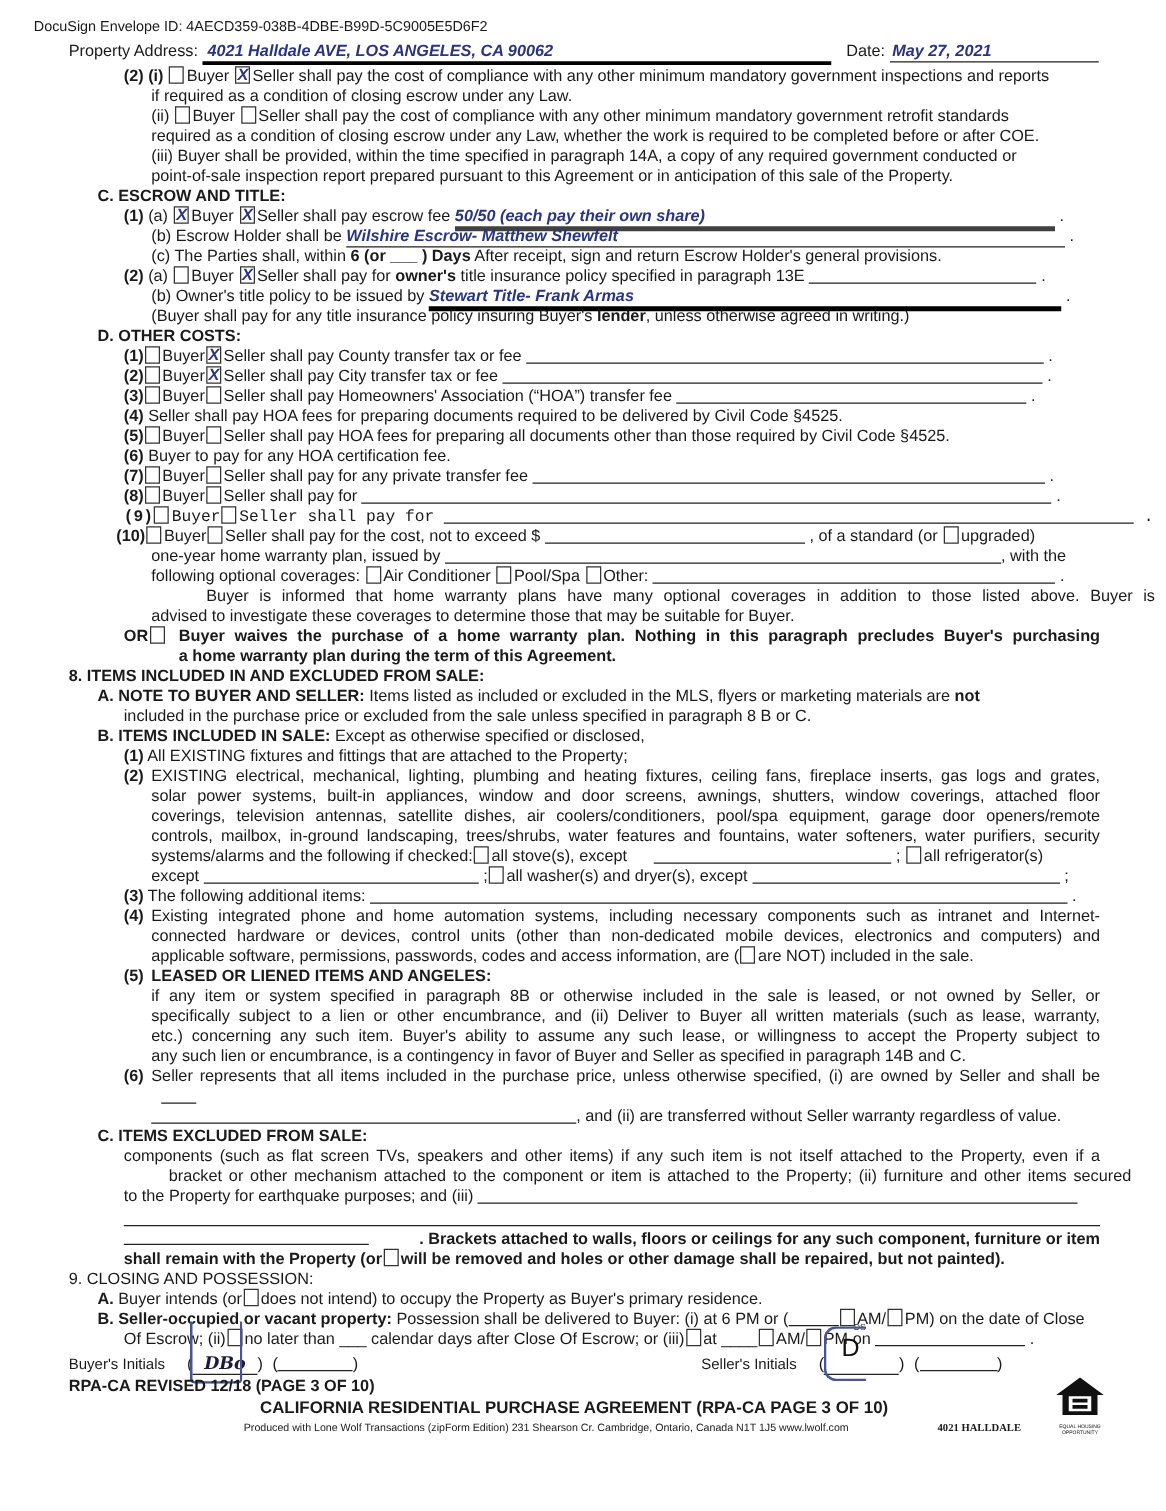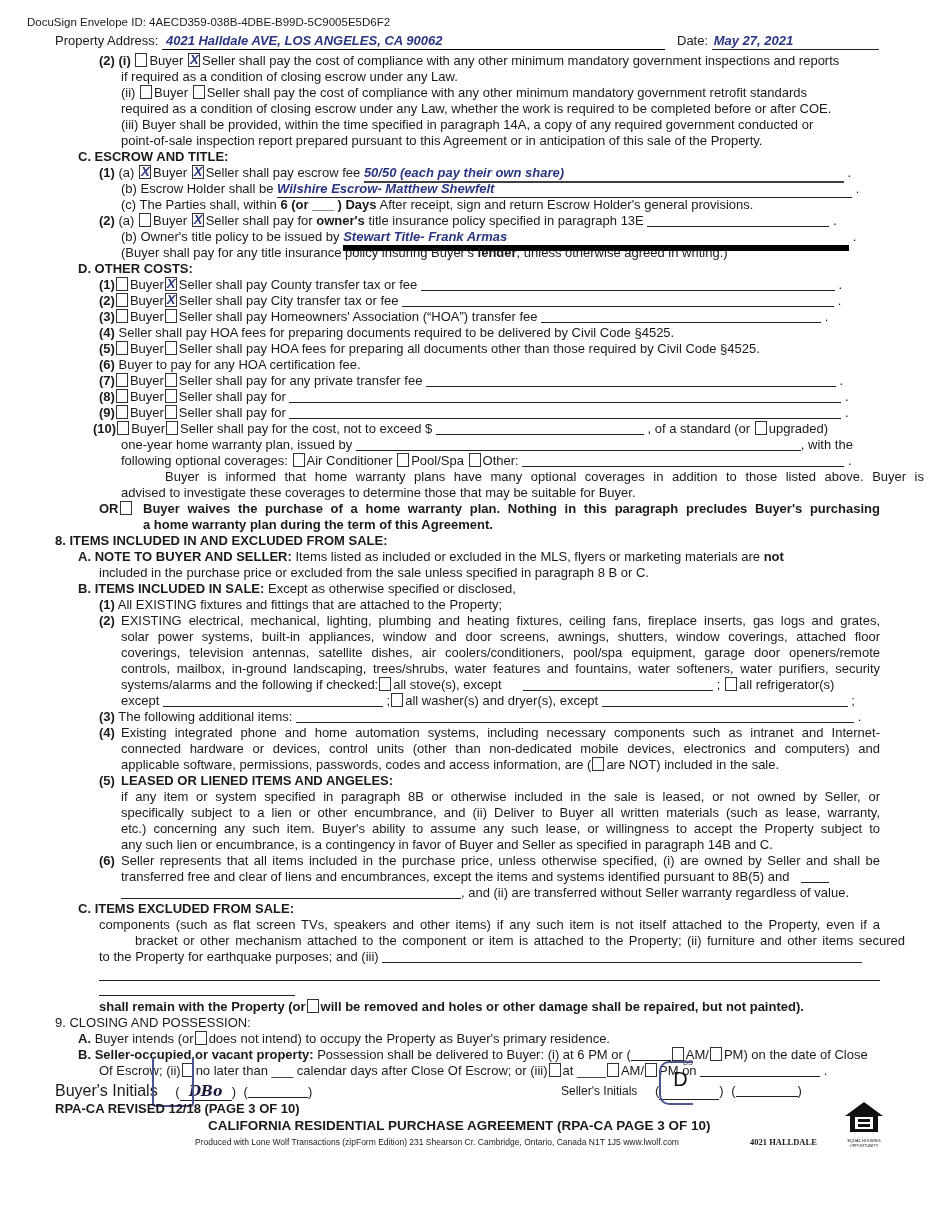--- a/index.html
+++ b/index.html
@@ -19,21 +19,21 @@
   .hud-logo { position: absolute; left: 843px; top: 1100px; width: 42px; height: 44px; }
   .sig-box { position: absolute; border: 2px solid #4a5590; border-radius: 4px; }
 </style>
 </head>
 <body>
 
 <div class="abs envelope" style="left:27px; top:14px;text-align:center;">DocuSign Envelope ID: 4AECD359-038B-4DBE-B99D-5C9005E5D6F2</div>
 
 <div class="abs" style="left:55px; top:33px;">
   <span>Property Address:</span>
-  <span style="display:inline-block; width:503px; border-bottom:1px solid #000000; padding-left:4px;"><span class="fill">4021   Halldale AVE, LOS ANGELES, CA  90062</span></span>
+  <span style="display:inline-block; width:503px; border-bottom:3px solid #000000; padding-left:4px;"><span class="fill">4021   Halldale AVE, LOS ANGELES, CA  90062</span></span>
 </div>
 <div class="abs" style="left:677px; top:33px;">
   <span>Date:</span>
   <span style="display:inline-block; width:167px; border-bottom:1px solid #222; padding-left:2px;"><span class="fill">May 27, 2021</span></span>
 </div>
 
 <div class="row" style="left:99px; top:53px;">
   <span class="b">(2) (i)</span>
   <span class="cb"></span><span>Buyer</span>
   <span class="cb checked"></span><span>Seller shall pay the cost of compliance with any other minimum mandatory government inspections and reports</span>
@@ -47,21 +47,21 @@
 <div class="row" style="left:121px; top:101px;">required as a condition of closing escrow under any Law, whether the work is required to be completed before or after COE.</div>
 <div class="row" style="left:121px; top:117px;">(iii) Buyer shall be provided, within the time specified in paragraph 14A, a copy of any required government conducted or</div>
 <div class="row" style="left:121px; top:133px;">point-of-sale inspection report prepared pursuant to this Agreement or in anticipation of this sale of the Property.</div>
 
 <div class="row b" style="left:78px; top:149px;">C.  ESCROW AND TITLE:</div>
 <div class="row" style="left:99px; top:165px;">
   <span class="b">(1)</span>
   <span>(a)</span>
   <span class="cb checked"></span><span>Buyer</span>
   <span class="cb checked"></span><span>Seller shall pay escrow fee</span>
-  <span style="display:inline-block; width:480px; border-bottom:2px solid #404040;"><span class="fill">50/50  (each pay their own share)</span></span> .
+  <span style="display:inline-block; width:480px; border-bottom:4px solid #404040;"><span class="fill">50/50  (each pay their own share)</span></span> .
 </div>
 <div class="row" style="left:121px; top:181px;">
   <span>(b) Escrow Holder shall be</span>
   <span style="display:inline-block; width:575px; border-bottom:1px solid #222;"><span class="fill">Wilshire Escrow- Matthew Shewfelt</span></span> .
 </div>
 <div class="row" style="left:121px; top:197px;">
   <span>(c) The Parties shall, within</span>
   <span class="b">6 (or ___ ) Days</span>
   <span>After receipt, sign and return Escrow Holder's general provisions.</span>
 </div>
@@ -69,21 +69,21 @@
   <span class="b">(2)</span>
   <span>(a)</span>
   <span class="cb"></span><span>Buyer</span>
   <span class="cb checked"></span><span>Seller shall pay for</span>
   <span class="b">owner's</span>
   <span>title insurance policy specified in paragraph 13E</span>
   <span class="line" style="width:182px;"></span> .
 </div>
 <div class="row" style="left:121px; top:229px;">
   <span>(b) Owner's title policy to be issued by</span>
-  <span style="display:inline-block; width:506px; border-bottom:6px solid #000000;"><span class="fill">Stewart Title- Frank Armas</span></span> .
+  <span style="display:inline-block; width:506px; border-bottom:4px solid #000000;"><span class="fill">Stewart Title- Frank Armas</span></span> .
 </div>
 <div class="row" style="left:121px; top:245px;">
   <span>(Buyer shall pay for any title insurance policy insuring Buyer's</span>
   <span class="b">lender</span><span>, unless otherwise agreed in writing.)</span>
 </div>
 
 <div class="row b" style="left:78px; top:261px;">D.  OTHER COSTS:</div>
 
 <div class="row" style="left:99px; top:277px;">
   <span class="b">(1)</span><span class="cb"></span><span>Buyer</span><span class="cb checked"></span><span>Seller shall pay County transfer tax or fee</span>
@@ -109,21 +109,21 @@
   <span>Buyer to pay for any HOA certification fee.</span>
 </div>
 <div class="row" style="left:99px; top:373px;">
   <span class="b">(7)</span><span class="cb"></span><span>Buyer</span><span class="cb"></span><span>Seller shall pay for any private transfer fee</span>
   <span class="line" style="width:410px;"></span> .
 </div>
 <div class="row" style="left:99px; top:389px;">
   <span class="b">(8)</span><span class="cb"></span><span>Buyer</span><span class="cb"></span><span>Seller shall pay for</span>
   <span class="line" style="width:552px;"></span> .
 </div>
-<div class="row" style="left:99px; top:405px;">
+<div class="row" style="left:99px; top:405px;font-family:Liberation Mono, monospace;">
   <span class="b">(9)</span><span class="cb"></span><span>Buyer</span><span class="cb"></span><span>Seller shall pay for</span>
   <span class="line" style="width:552px;"></span> .
 </div>
 <div class="row" style="left:93px; top:421px;">
   <span class="b">(10)</span><span class="cb"></span><span>Buyer</span><span class="cb"></span><span>Seller shall pay for the cost, not to exceed $</span>
   <span class="line" style="width:208px;"></span>
   <span>, of a standard (or</span>
   <span class="cb"></span><span>upgraded)</span>
 </div>
 <div class="row" style="left:121px; top:437px;">
@@ -192,38 +192,38 @@
 <div class="abs" style="left:121px; top:773px; width:759px; white-space:nowrap; display:flex; justify-content:space-between;">
   <span class="b">LEASED OR LIENED ITEMS AND ANGELES:</span>
 </div>
 <div class="abs just" style="left:121px; top:789px; width:759px;">if any item or system specified in paragraph 8B or otherwise included in the sale is leased, or not owned by Seller, or</div>
 <div class="abs just" style="left:121px; top:805px; width:759px;">specifically subject to a lien or other encumbrance, and (ii) Deliver to Buyer all written materials (such as lease, warranty,</div>
 <div class="abs just" style="left:121px; top:821px; width:759px;">etc.) concerning any such item. Buyer's ability to assume any such lease, or willingness to accept the Property subject to</div>
 <div class="row" style="left:121px; top:837px;">any such lien or encumbrance, is a contingency in favor of Buyer and Seller as specified in paragraph 14B and C.</div>
 <div class="row b" style="left:99px; top:853px;">(6)</div>
 <div class="abs just" style="left:121px; top:853px; width:759px;">Seller represents that all items included in the purchase price, unless otherwise specified, (i) are owned by Seller and shall be</div>
 <div class="row" style="left:121px; top:869px;">
-  <span>transferred free and clear of liens and encumbrances, except the items and systems identified pursuant to 8B(5) and</span>
   <span class="line" style="width:28px; margin-left:8px;"></span>
 </div>
 <div class="row" style="left:121px; top:885px;">
   <span class="line" style="width:340px;"></span><span>, and (ii) are transferred without Seller warranty regardless of value.</span>
 </div>
 <div class="abs" style="left:78px; top:901px; width:802px; white-space:nowrap; display:flex; justify-content:space-between;">
   <span><span class="b">C.</span> <span class="b">ITEMS EXCLUDED FROM SALE:</span></span>
 </div>
 <div class="abs just" style="left:99px; top:917px; width:781px;">components (such as flat screen TVs, speakers and other items)  if any such item is not itself attached to the Property, even if a</div>
 <div class="abs just" style="left:99px; top:933px; width:770px;margin-left:36px;">bracket or other mechanism attached to the component or item is attached to the Property; (ii) furniture and other items secured</div>
 <div class="row" style="left:99px; top:949px;">
   <span>to the Property for earthquake purposes; and (iii)</span>
   <span class="line" style="width:480px;"></span>
 </div>
 <div class="abs" style="left:99px; top:968px; width:781px; height:13px; border-bottom:1px solid #222;"></div>
 <div class="abs" style="left:99px; top:983px; width:781px; white-space:nowrap; display:flex; justify-content:space-between;">
   <span class="line" style="width:196px;"></span>
+  <span class="b">. Brackets attached to walls, floors or ceilings for any such component, furniture or item</span>
 </div>
 <div class="row b" style="left:99px; top:999px;">
   <span>shall remain with the Property (or</span><span class="cb"></span><span>will be removed and holes or other damage shall be repaired, but not painted).</span>
 </div>
 
 <div class="row" style="left:55px; top:1015px;">9.  CLOSING AND POSSESSION:</div>
 <div class="row" style="left:78px; top:1031px;">
   <span class="b">A.</span>
   <span>Buyer intends (or</span><span class="cb"></span><span>does not intend) to occupy the Property as Buyer's primary residence.</span>
 </div>
@@ -232,21 +232,21 @@
   <span class="b">Seller-occupied or vacant property:</span>
   <span>Possession shall be delivered to Buyer: (i) at 6 PM or (</span><span class="line" style="width:40px;"></span><span class="cb"></span><span>AM/</span><span class="cb"></span><span>PM) on the date of Close</span>
 </div>
 <div class="row" style="left:99px; top:1063px;">
   <span>Of Escrow; (ii)</span><span class="cb"></span><span>no later than ___ calendar days after Close Of Escrow; or (iii)</span><span class="cb"></span><span>at ____</span><span class="cb"></span><span>AM/</span><span class="cb"></span><span>PM on</span>
   <span class="line" style="width:120px;"></span> .
 </div>
 <div class="abs" style="left:683px; top:1055px; font-size:7px; color:#333;">DS</div>
 
 <div class="row" style="left:55px; top:1083px;">
-  <span style="font-size:16px;">Buyer's Initials</span>
+  <span style="font-size:12px;">Buyer's Initials</span>
   <span style="margin-left:14px;">(</span><span style="display:inline-block; width:52px; border-bottom:1px solid #222; text-align:center;"><span style="font-family:'DejaVu Serif', serif; font-style:italic; font-weight:bold; color:#1a1a40; font-size:14px;">DBo</span></span>)
   <span style="margin-left:4px;">(</span><span class="line" style="width:60px;"></span>)
 </div>
 <div class="sig-box" style="left:152px; top:1057px; width:42px; height:50px; border-top:none; border-radius:0 0 4px 4px;"></div>
 
 <div class="row" style="left:561px; top:1083px;">
   <span style="font-size:12px;">Seller's Initials</span>
   <span style="margin-left:14px;">(</span><span style="display:inline-block; width:60px; border-bottom:1px solid #222; position:relative;"><span style="position:absolute; left:14px; top:-12px; font-size:20px; color:#111;">D</span>&nbsp;</span>)
   <span style="margin-left:4px;">(</span><span class="line" style="width:62px;"></span>)
 </div>

